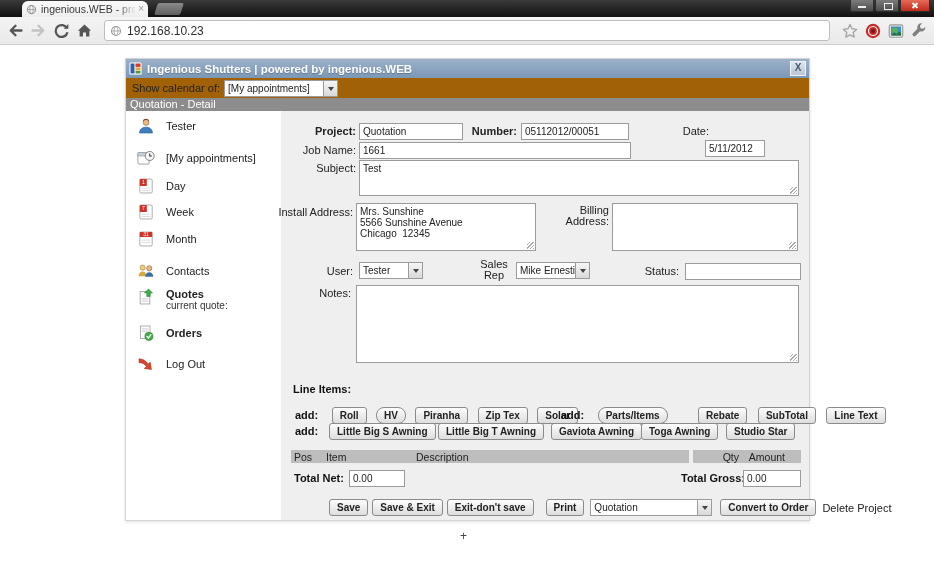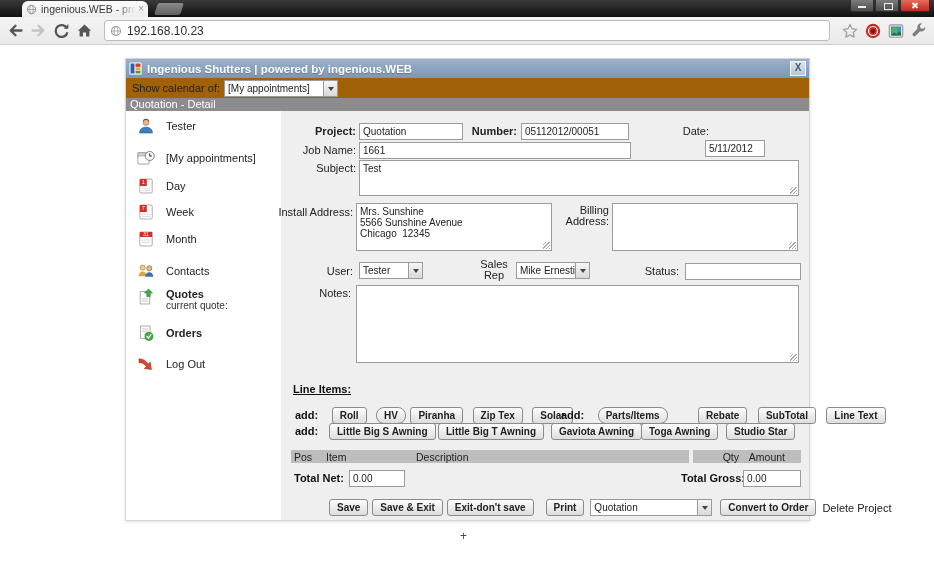--- a/index.html
+++ b/index.html
@@ -291,21 +291,21 @@
 
         <span class="lblr" style="left:75px;top:33px;">Job Name:</span>
         <input class="ti" style="left: 78px; top: 31px; width: 264px;" value="1661">
 
         <span class="lblr" style="left:75px;top:51px;">Subject:</span>
         <div class="ta-wrap" style="left:78px;top:49px;width:440px;height:36px;">
           <textarea class="ta" style="">Test</textarea>
         </div>
 
         <span class="lblr" style="left:72px;top:95px;">Install Address:</span>
-        <div class="ta-wrap" style="left:75px;top:92px;width:196px;height:48px;">
+        <div class="ta-wrap" style="left:75px;top:92px;width:180px;height:48px;">
           <textarea class="ta" style="">Mrs. Sunshine
 5566 Sunshine Avenue
 Chicago  12345</textarea>
         </div>
         <span class="twolab" style="left:282px;top:94px;width:46px;text-align:right;">Billing Address:</span>
         <div class="ta-wrap" style="left:331px;top:92px;width:186px;height:48px;">
           <textarea class="ta" style=""></textarea>
         </div>
 
         <span class="lblr" style="left:72px;top:154px;">User:</span>
@@ -322,26 +322,26 @@
           <span class="cbtn"></span>
         </span>
         <span class="lblr" style="left:398px;top:154px;">Status:</span>
         <input class="ti" style="left: 404px; top: 152px; width: 108px;" value="">
 
         <span class="lblr" style="left:70px;top:176px;">Notes:</span>
         <div class="ta-wrap" style="left:75px;top:174px;width:443px;height:78px;">
           <textarea class="ta" style=""></textarea>
         </div>
 
-        <span class="secthead" style="position:absolute;left:12px;top:272px;text-decoration:underline;">Line Items:</span>
+        <span class="secthead" style="position:absolute;left:12px;top:272px;">Line Items:</span>
 
         <div style="position:absolute;left:14px;top:294px;white-space:nowrap;">
           <span class="secthead" style="margin-right:9px;">add:</span>
           <span class="pbtn" style="margin-right:5px;">Roll</span>
-          <span class="pbtn" style="border-radius:8px;">HV</span>
+          <span class="pbtn" style="margin-right:5px;border-radius:8px;">HV</span>
           <span class="pbtn" style="margin-right:5px;">Piranha</span>
           <span class="pbtn" style="margin-right:5px;">Zip Tex</span>
           <span class="pbtn">Solar</span>
         </div>
         <div style="position:absolute;left:280px;top:294px;white-space:nowrap;">
           <span class="secthead" style="margin-right:9px;">add:</span>
           <span class="pbtn" style="margin-right:6px;border-radius:8px;">Parts/Items</span>
           <span class="pbtn" style="margin-right:6px;margin-left:20px;">Rebate</span>
           <span class="pbtn" style="margin-right:6px;">SubTotal</span>
           <span class="pbtn">Line Text</span>

